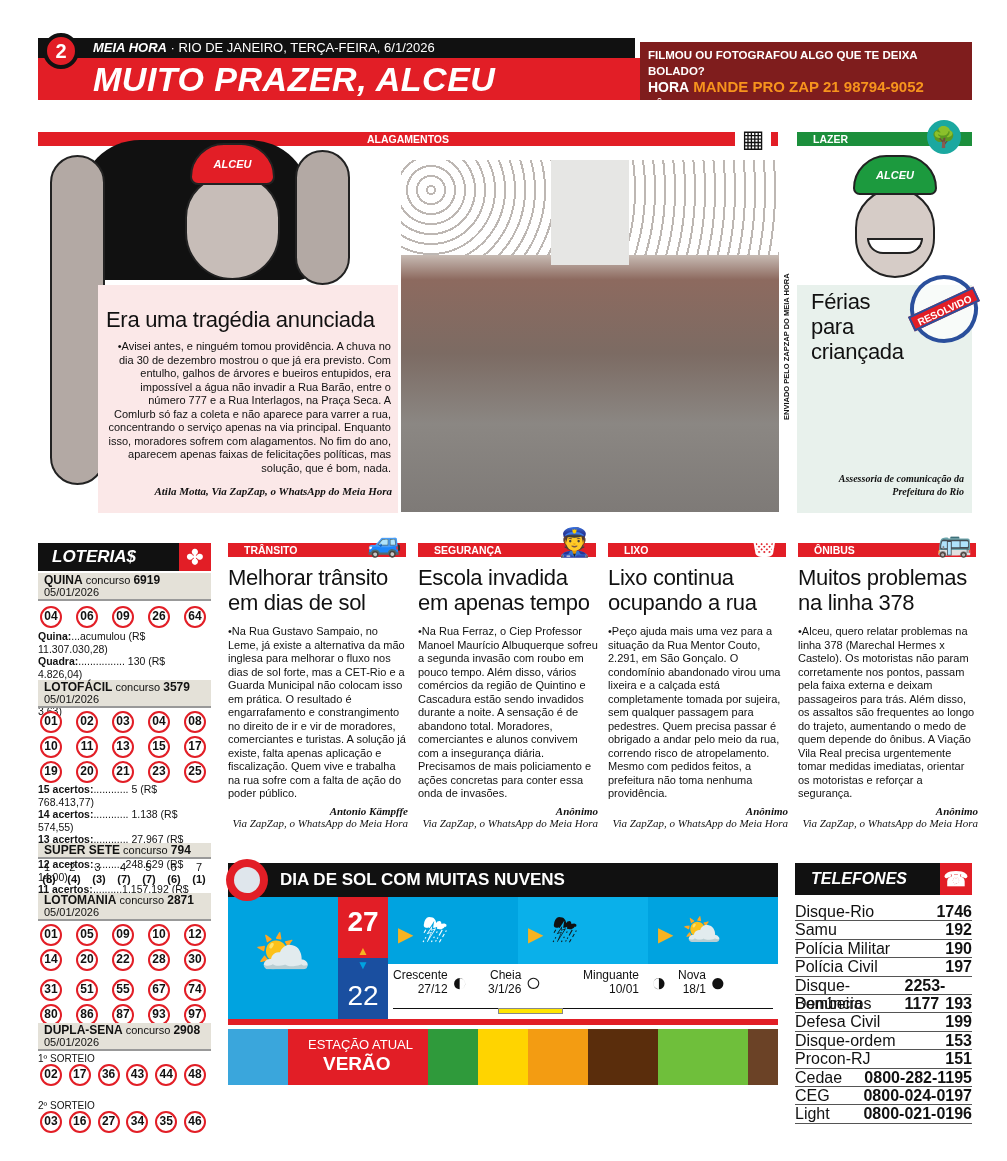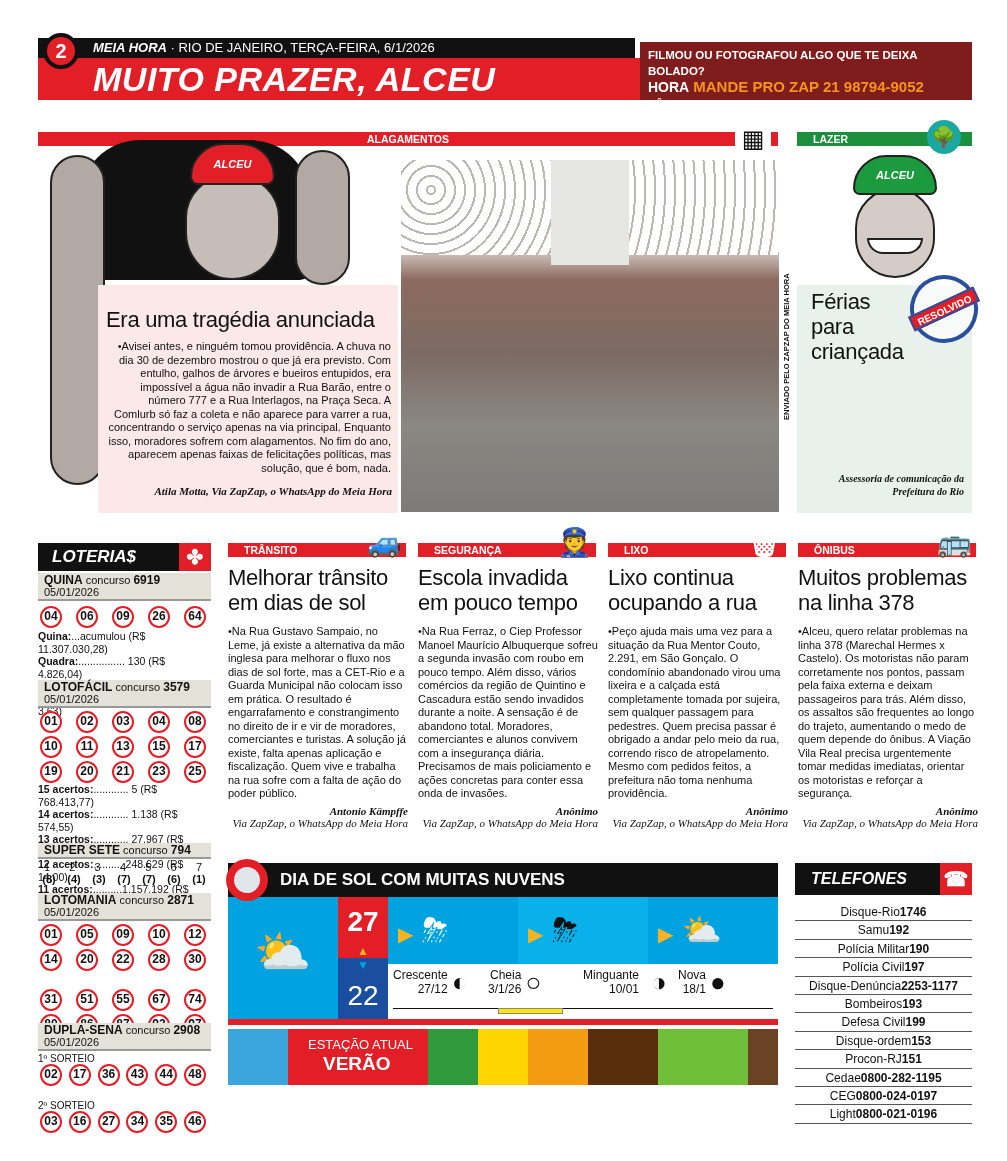--- a/index.html
+++ b/index.html
@@ -42,21 +42,21 @@
 .wx-title{height:34px;background:#111;color:#fff;font-weight:900;font-size:17px;line-height:34px;padding-left:52px;position:relative}
 .wx-title .sun{position:absolute;left:-2px;top:-4px;width:42px;height:42px;border-radius:50%;background:#e21e26}
 .wx-title .sun i{position:absolute;left:8px;top:8px;width:26px;height:26px;border-radius:50%;background:#dfe6ec}
 .wx-days{display:flex;height:28px}
 .wx-days div{font-size:12px;line-height:28px;text-align:center}
 .wx-main{display:flex;height:122px}
 .cloud{font-size:46px;line-height:60px;text-align:center}
 
 .tel-hdr{left:795px;top:863px;width:177px;height:32px;background:#111;color:#fff;font-weight:900;font-style:italic;font-size:16px;line-height:32px;padding-left:16px}
 .tel-hdr .ph{position:absolute;right:0;top:0;width:32px;height:32px;background:#e21e26;text-align:center;line-height:32px;font-size:20px;font-style:normal}
-.tel-row{display:flex;justify-content:center;width:177px;height:18.4px;border-bottom:1px solid #555;font-size:12px;line-height:18px}
+.tel-row{display:flex;justify-content:space-between;width:177px;height:18.4px;border-bottom:1px solid #555;font-size:16px;line-height:18px}
 .tel-row .n{font-weight:700}
 .icon-badge{width:34px;height:34px;border-radius:50%;background:#fff;text-align:center;line-height:34px;font-size:20px}
 </style>
 </head>
 <body>
 
 <div class="abs hdr-top"><b>MEIA HORA</b> · <span>RIO DE JANEIRO, TERÇA-FEIRA, 6/1/2026</span></div>
 <div class="abs hdr-red">MUITO PRAZER, ALCEU DISPOR</div>
 <div class="abs pgnum">2</div>
 <div class="abs" style="left:635px;top:58px;width:5px;height:42px;background:#e21e26"></div>
@@ -189,21 +189,21 @@
         <div class="ball">10</div>
         <div class="ball">12</div>
       </div>
       <div class="balls" style="margin-top:3px">
         <div class="ball">14</div>
         <div class="ball">20</div>
         <div class="ball">22</div>
         <div class="ball">28</div>
         <div class="ball">30</div>
       </div>
-      <div class="balls" style="margin-top:18px">
+      <div class="balls" style="margin-top:8px">
         <div class="ball">31</div>
         <div class="ball">51</div>
         <div class="ball">55</div>
         <div class="ball">67</div>
         <div class="ball">74</div>
       </div>
       <div class="balls" style="margin-top:3px">
         <div class="ball">80</div>
         <div class="ball">86</div>
         <div class="ball">87</div>
@@ -238,21 +238,21 @@
 <div id="columns">
     <div class="abs col" style="left:228px;top:543px">
       <div class="secbar" style="width:178px;position:relative"><span>TRÂNSITO</span><span style="position:absolute;right:4px;top:-16px;font-size:28px;line-height:32px">🚙</span></div>
       <h2>Melhorar trânsito em dias de sol</h2>
       <div class="body-text">•Na Rua Gustavo Sampaio, no Leme, já existe a alternativa da mão inglesa para melhorar o fluxo nos dias de sol forte, mas a CET-Rio e a Guarda Municipal não colocam isso em prática. O resultado é engarrafamento e constrangimento no direito de ir e vir de moradores, comerciantes e turistas. A solução já existe, falta apenas aplicação e fiscalização. Quem vive e trabalha na rua sofre com a falta de ação do poder público.</div>
       <div class="sig" style="margin-top:4px">Antonio Kämpffe</div>
       <div class="sig2">Via ZapZap, o WhatsApp do Meia Hora</div>
     </div>
     <div class="abs col" style="left:418px;top:543px">
       <div class="secbar" style="width:178px;position:relative"><span>SEGURANÇA</span><span style="position:absolute;right:4px;top:-16px;font-size:28px;line-height:32px">👮</span></div>
-      <h2>Escola invadida em pouco tempo</h2>
+      <h2>Escola invadida em apenas tempo</h2>
       <div class="body-text">•Na Rua Ferraz, o Ciep Professor Manoel Maurício Albuquerque sofreu a segunda invasão com roubo em pouco tempo. Além disso, vários comércios da região de Quintino e Cascadura estão sendo invadidos durante a noite. A sensação é de abandono total. Moradores, comerciantes e alunos convivem com a insegurança diária. Precisamos de mais policiamento e ações concretas para conter essa onda de invasões.</div>
       <div class="sig" style="margin-top:4px">Anônimo</div>
       <div class="sig2">Via ZapZap, o WhatsApp do Meia Hora</div>
     </div>
     <div class="abs col" style="left:608px;top:543px">
       <div class="secbar" style="width:178px;position:relative"><span>LIXO</span><span style="position:absolute;right:4px;top:-16px;font-size:28px;line-height:32px">🗑</span></div>
       <h2>Lixo continua ocupando a rua</h2>
       <div class="body-text">•Peço ajuda mais uma vez para a situação da Rua Mentor Couto, 2.291, em São Gonçalo. O condomínio abandonado virou uma lixeira e a calçada está completamente tomada por sujeira, sem qualquer passagem para pedestres. Quem precisa passar é obrigado a andar pelo meio da rua, correndo risco de atropelamento. Mesmo com pedidos feitos, a prefeitura não toma nenhuma providência.</div>
       <div class="sig" style="margin-top:4px">Anônimo</div>
       <div class="sig2">Via ZapZap, o WhatsApp do Meia Hora</div>

